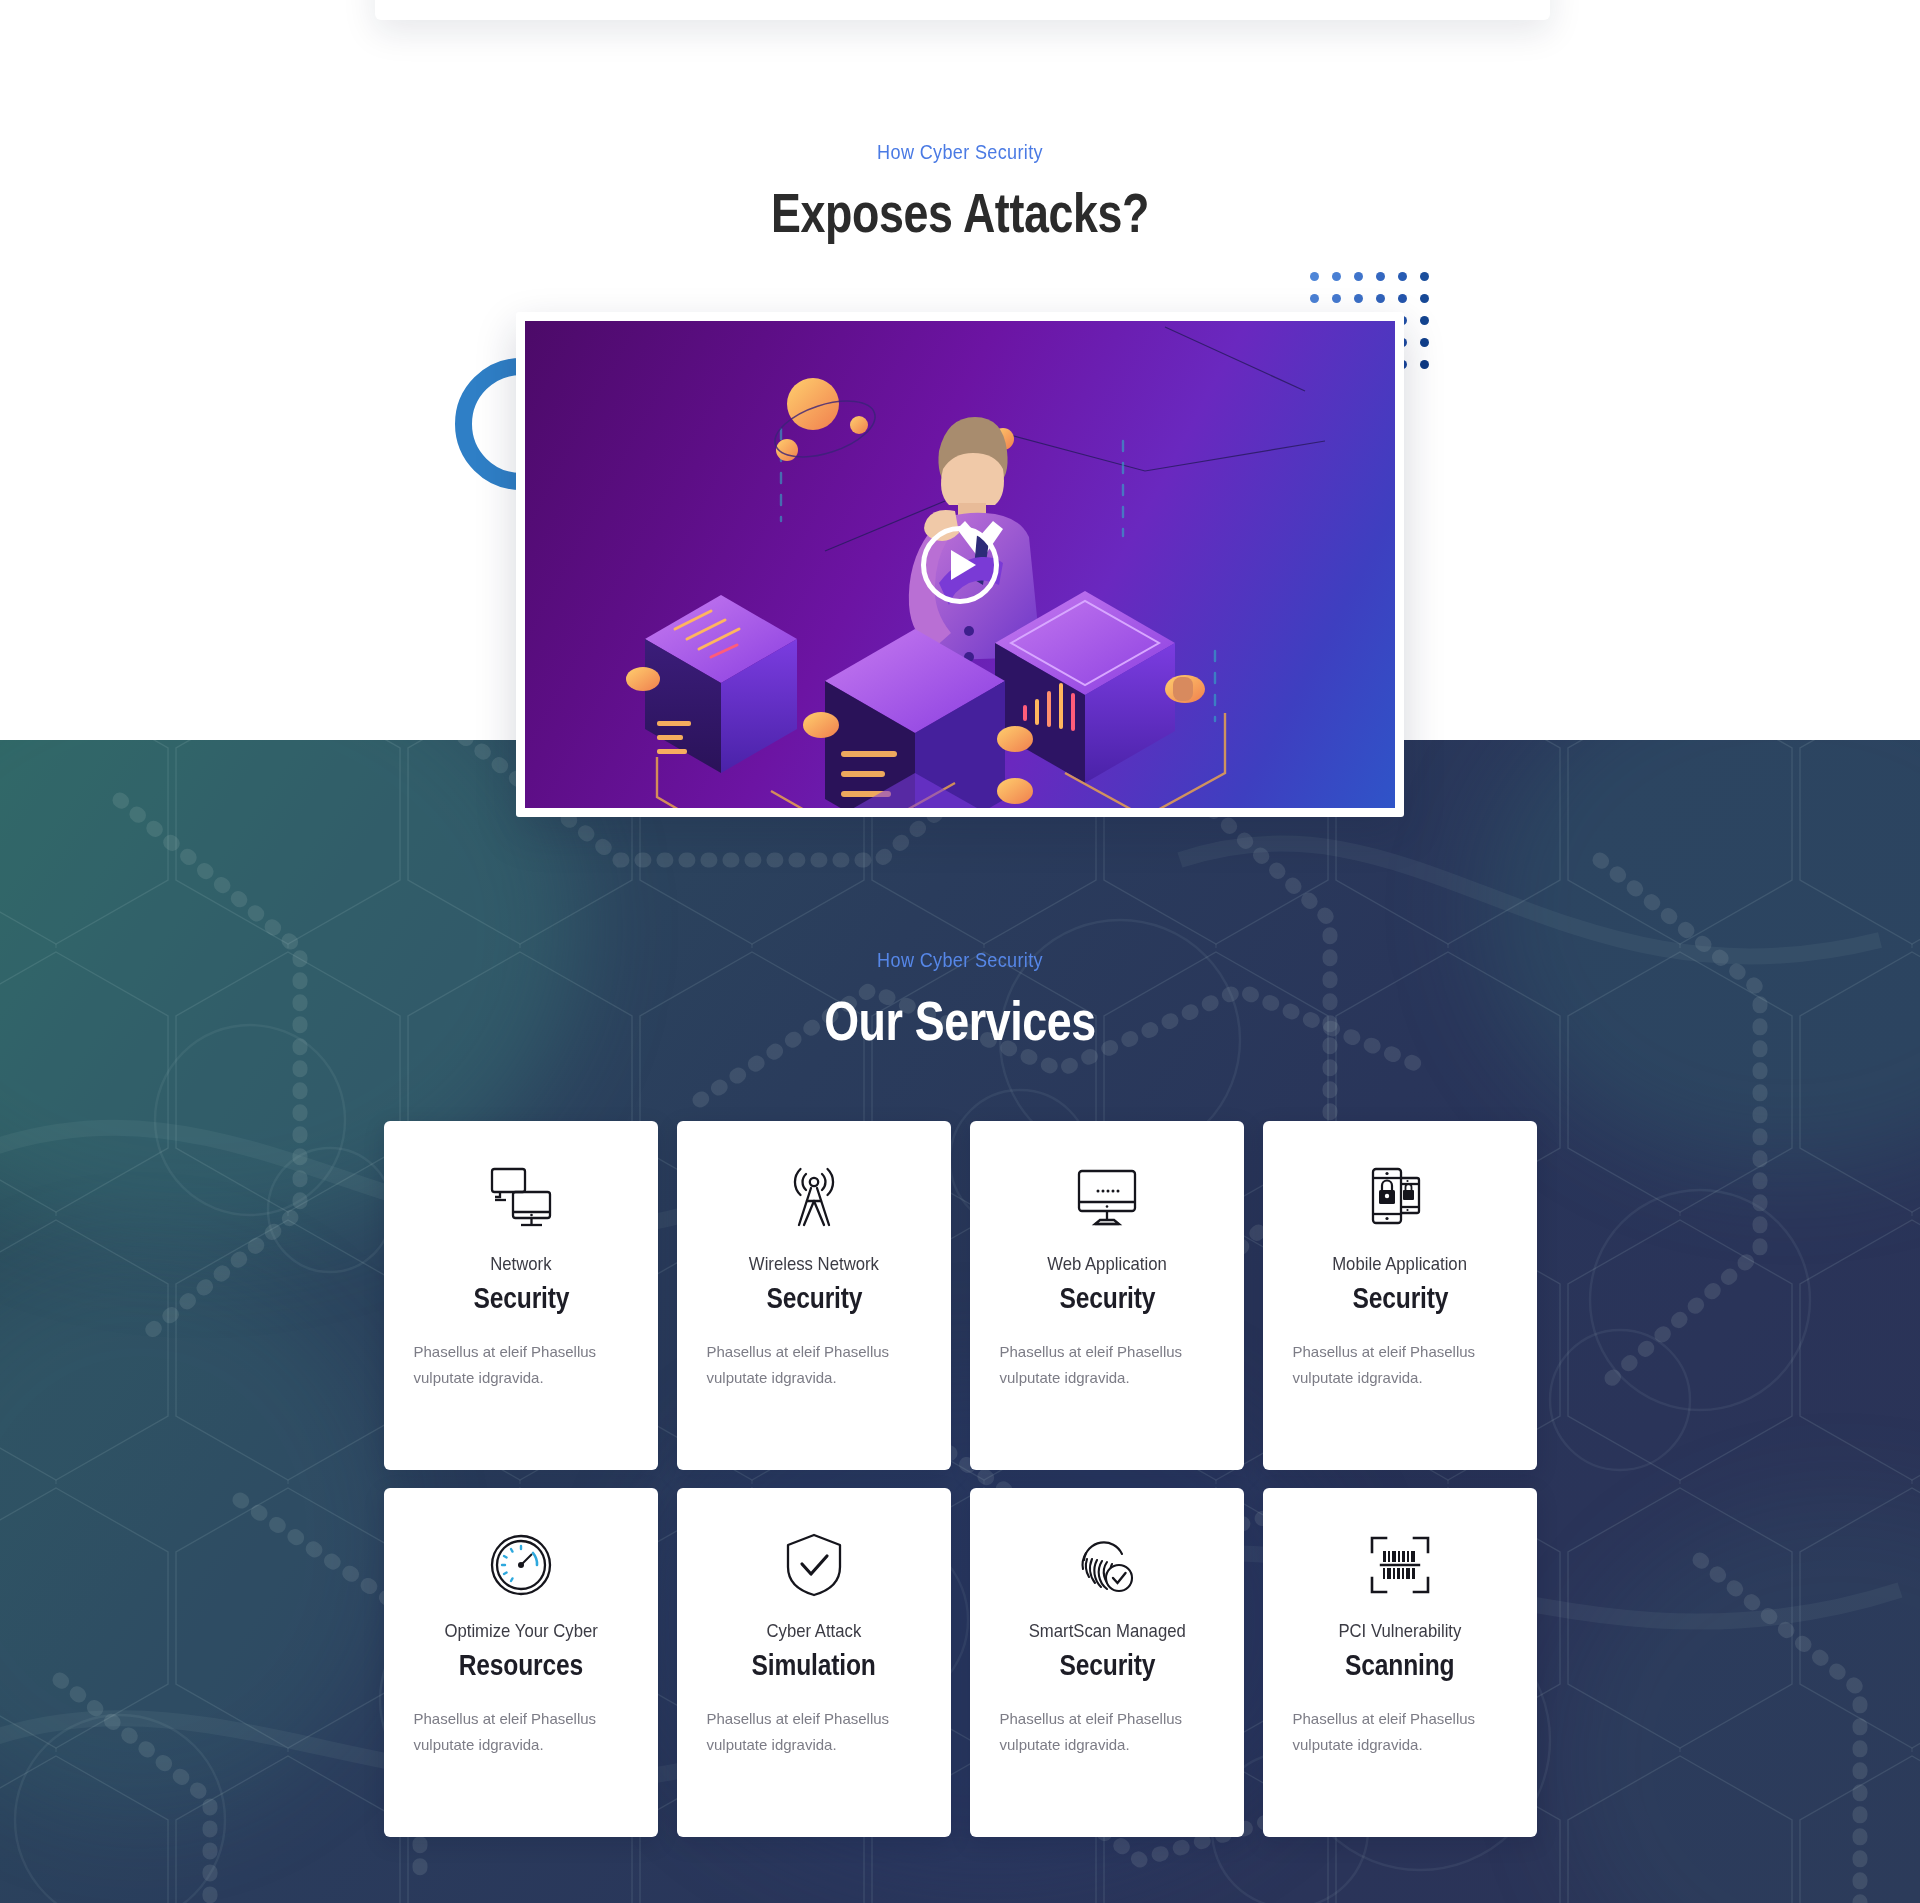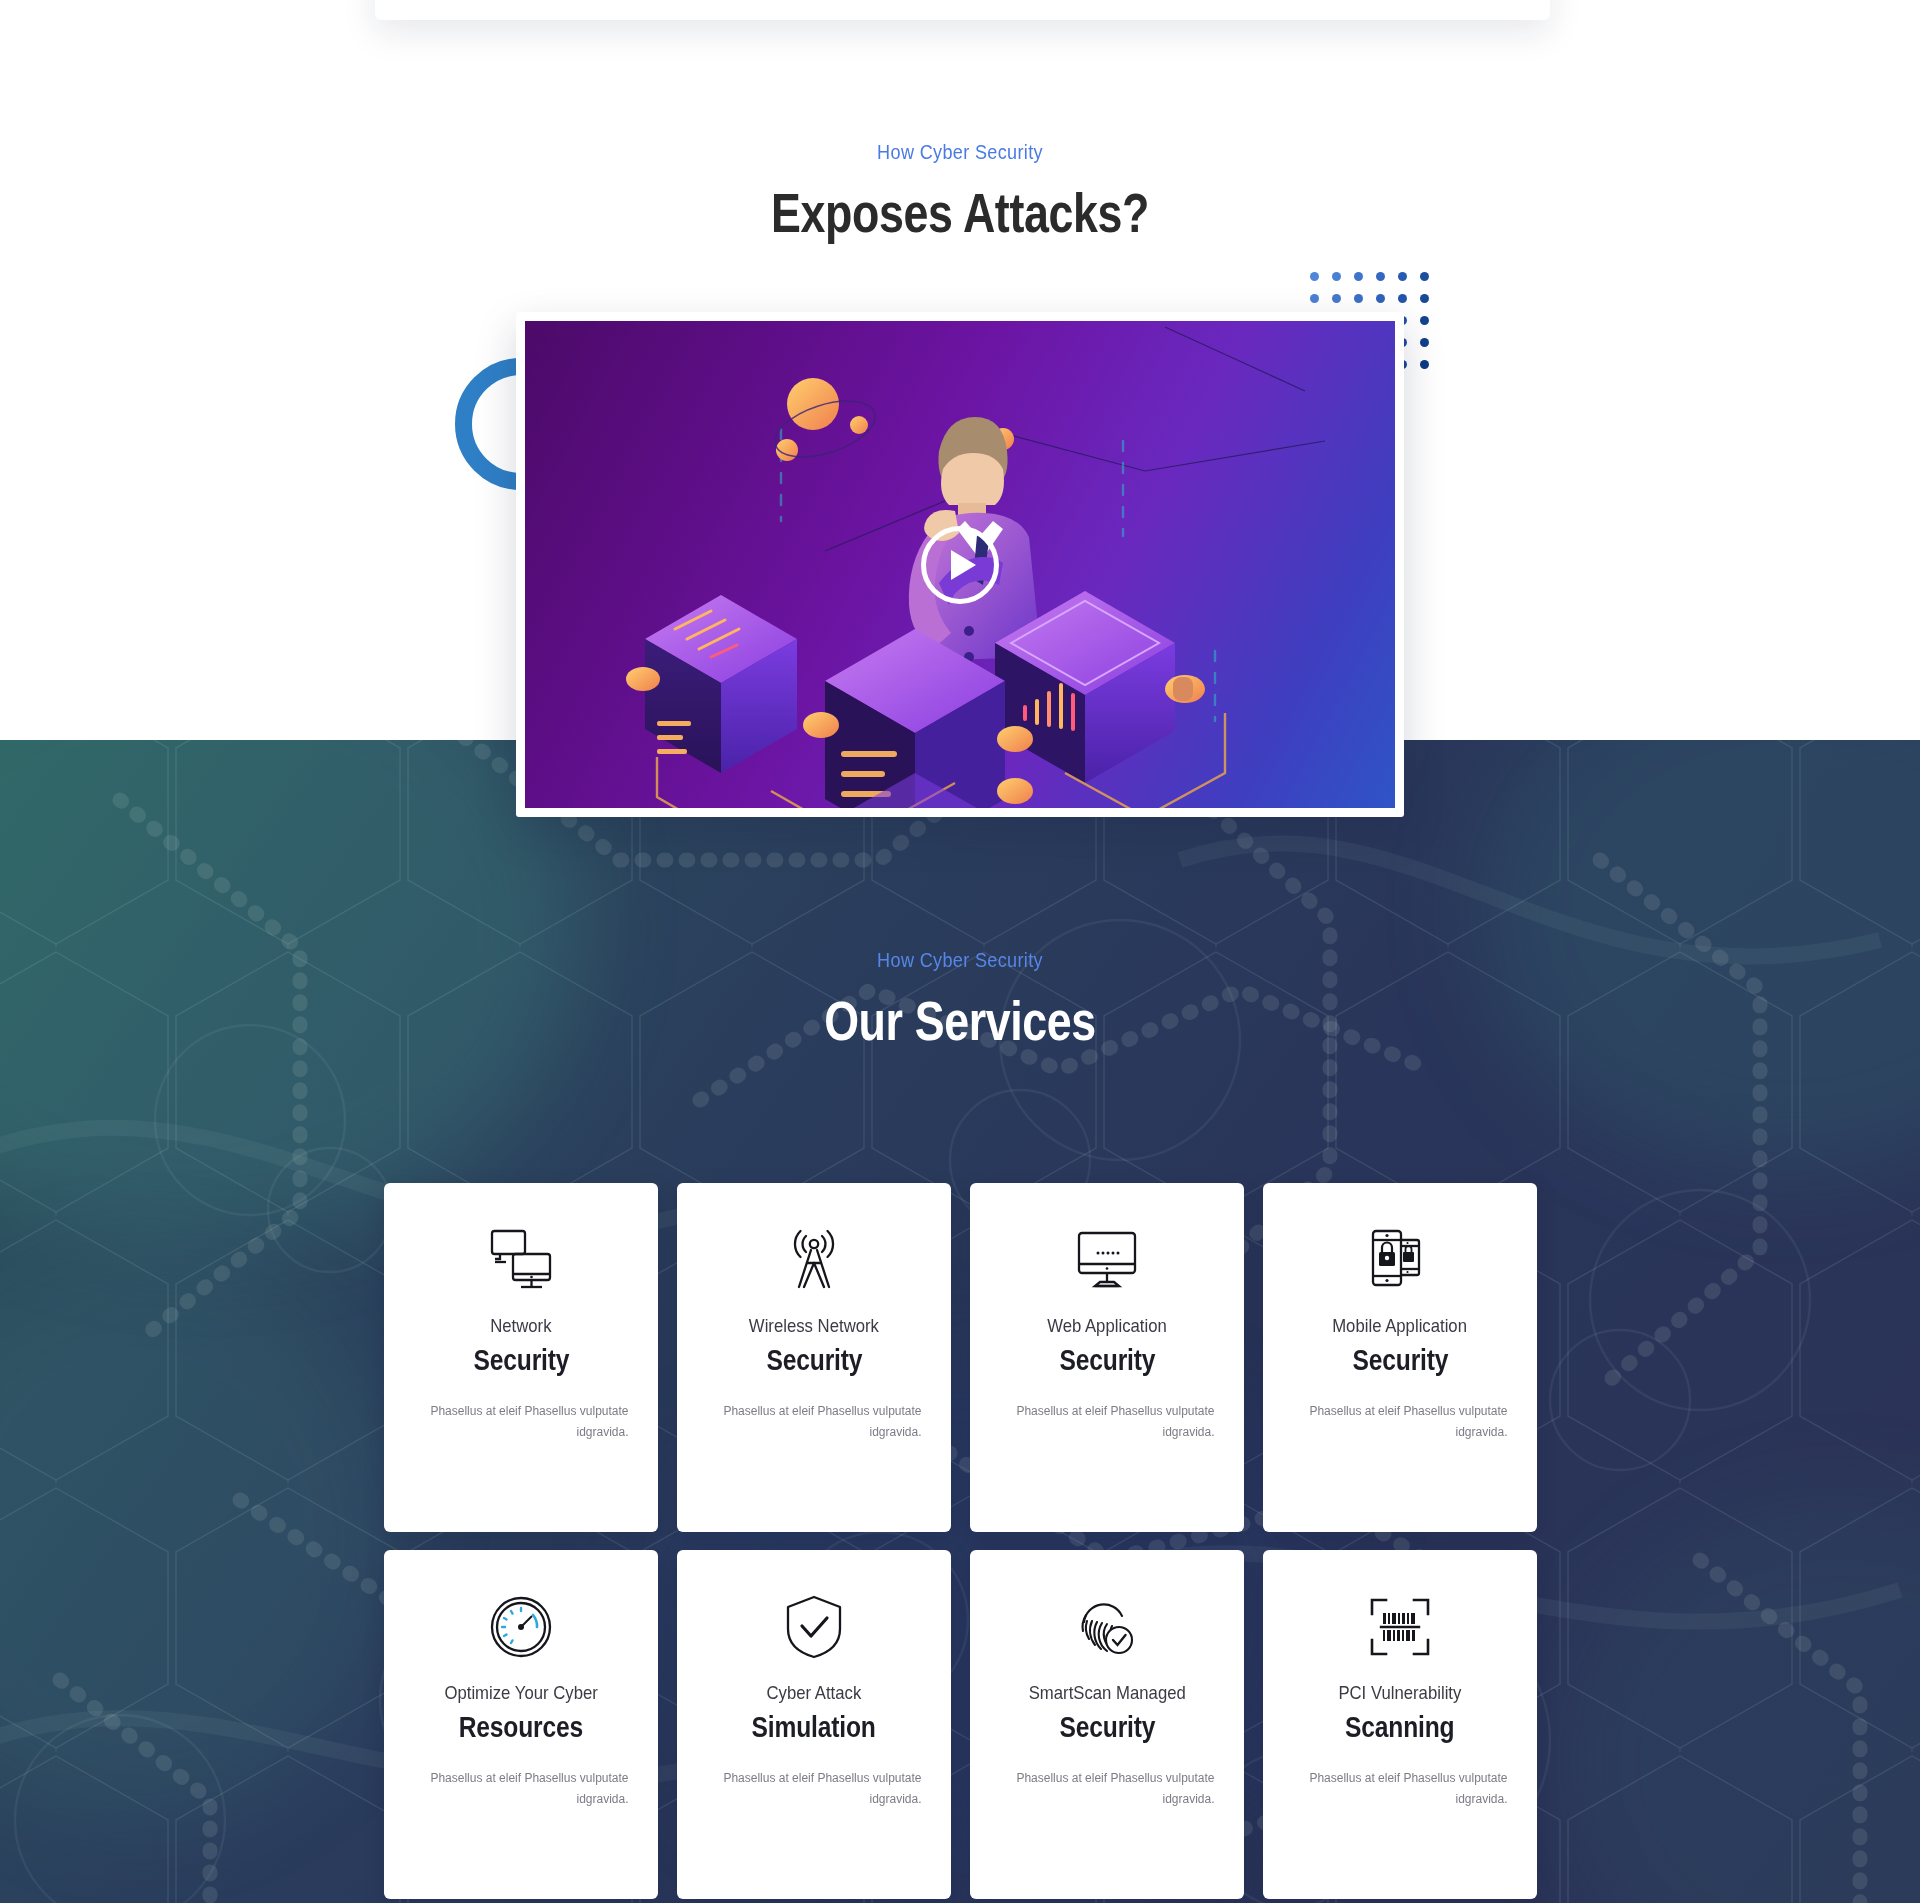--- a/index.html
+++ b/index.html
@@ -170,21 +170,21 @@
     border-left: 25px solid #ffffff;
     border-top: 15px solid transparent;
     border-bottom: 15px solid transparent;
     margin-left: 7px;
   }
 
   
   .services-grid {
     position: absolute;
     left: 384px;
-    top: 1183px;
+    top: 1121px;
     width: 1343px;
     display: grid;
     grid-template-columns: repeat(4, 274px);
     grid-template-rows: repeat(2, 349px);
     column-gap: 19px;
     row-gap: 18px;
     z-index: 3;
   }
 
   .svc-card {
@@ -219,24 +219,24 @@
     font-size: 30px;
     color: #1d1d26;
     text-align: center;
     margin-top: 5px;
     letter-spacing: -0.2px;
     transform: scaleX(0.82);
   }
   .svc-desc {
     margin-top: 24px;
     font-family: "Liberation Sans", sans-serif;
-    font-size: 12px;
+    font-size: 15px;
     line-height: 1.75;
     color: #7c7c86;
-    text-align: right;
+    text-align: left;
     max-width: 215px;
   }
 </style>
 </head>
 <body>
 
 <div class="page">
 
   <div class="section-white"></div>
 

